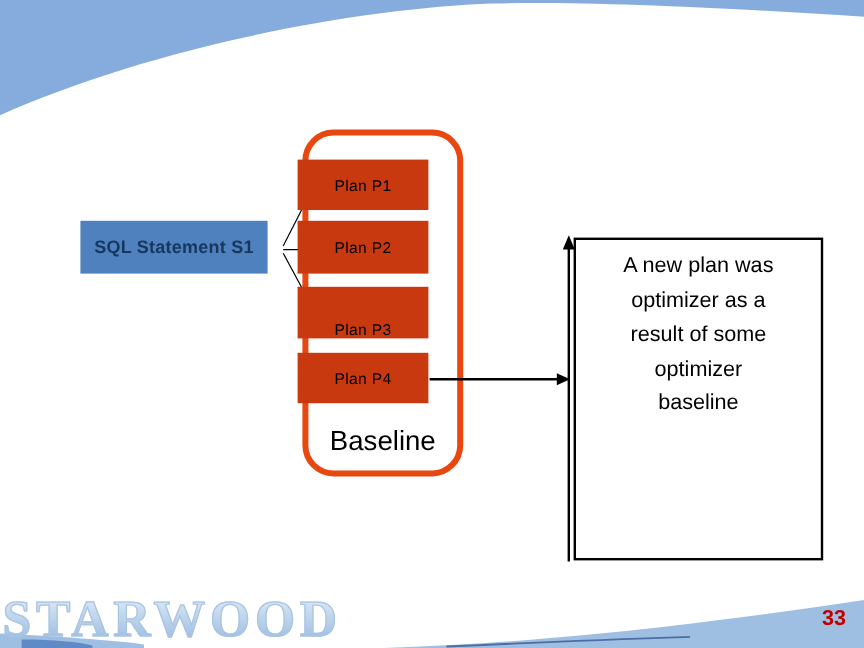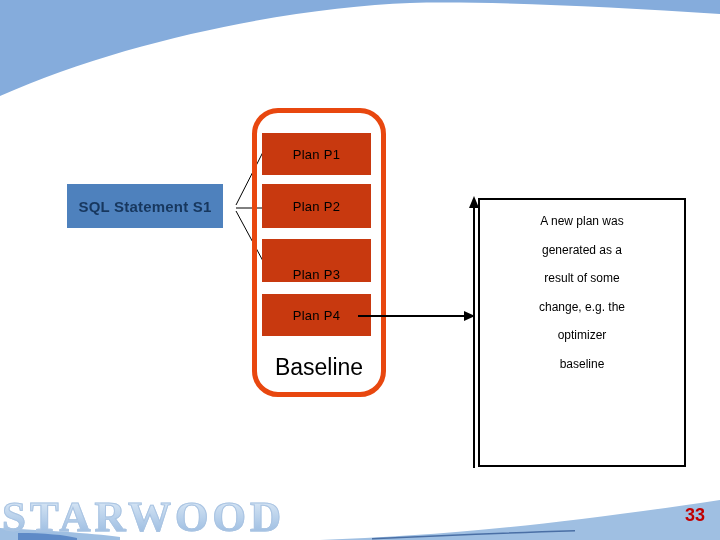--- a/index.html
+++ b/index.html
@@ -54,21 +54,21 @@
     left: 252px; top: 108px;
     width: 134px; height: 289px;
     border: 5px solid #e8470f;
     border-radius: 26px;
     background: transparent;
     z-index: 2;
   }
 
   .plan-box {
     position: absolute;
-    left: 262px;
+    left: 248px;
     width: 109px; height: 42px;
     background: #c8390f;
     display: flex; align-items: center; justify-content: center;
     z-index: 3;
   }
   .plan-box span {
     color: #000000;
     font-size: 13px;
     letter-spacing: 0.3px;
   }
@@ -92,21 +92,21 @@
     left: 478px; top: 198px;
     width: 208px; height: 269px;
     border: 2px solid #000000;
     background: #ffffff;
     z-index: 4;
     padding-top: 7px;
     text-align: center;
   }
   .annotation-box .line {
     display: block;
-    font-size: 12px;
+    font-size: 18px;
     line-height: 28.5px;
     color: #000000;
   }
 
   .watermark {
     position: absolute;
     left: 2px; top: 492px;
     z-index: 2;
     font-family: "Liberation Serif", serif;
     font-weight: bold;
@@ -167,23 +167,22 @@
     <span>Plan P3</span>
   </div>
   <div class="plan-box plan-p4">
     <span>Plan P4</span>
   </div>
 
   <div class="baseline-label">Baseline</div>
 
   <div class="annotation-box">
     <span class="line">A new plan was</span>
-    <span class="line">generated as a</span>
+    <span class="line">optimizer as a</span>
     <span class="line">result of some</span>
-    <span class="line">change, e.g. the</span>
     <span class="line">optimizer</span>
     <span class="line">baseline</span>
   </div>
 
   <svg class="arrow-lines" viewBox="0 0 720 540">
 
     <line x1="358" y1="316" x2="465" y2="316" stroke="#000000" stroke-width="2"></line>
     <polygon points="464,311 475,316 464,321" fill="#000000"></polygon>
 
     <line x1="474" y1="468" x2="474" y2="206" stroke="#000000" stroke-width="2"></line>

